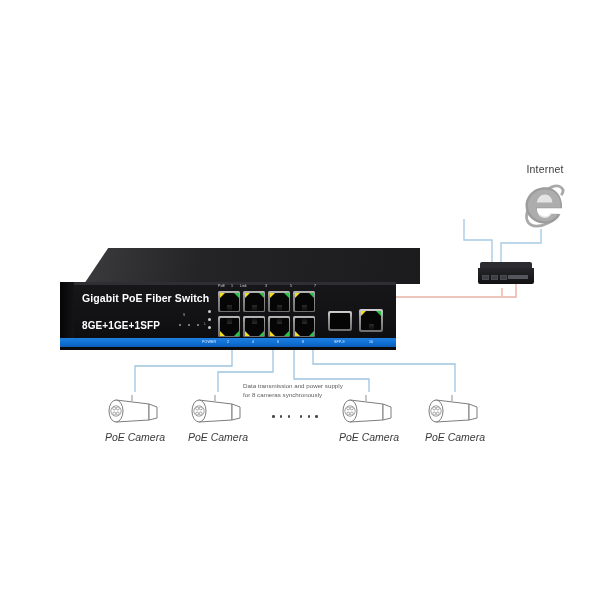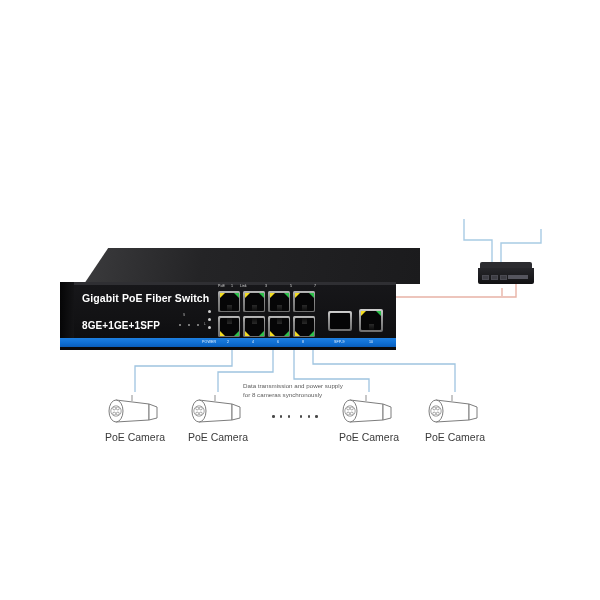--- a/index.html
+++ b/index.html
@@ -217,21 +217,21 @@
   .bluebar-text {
     position: absolute;
     font-size: 3.6px;
     color: #e8f3ff;
     top: 2px;
     white-space: nowrap;
     letter-spacing: 0.1px;
   }
 
   
-  .camera-group { width: 92px; height: 58px; }
+  .camera-group { width: 92px; height: 58px; font-style: italic; }
   .camera-label {
     position: absolute;
     left: 0; top: 40px; width: 92px;
     text-align: center;
     font-size: 10.5px;
     color: #3a3a3a;
   }
   .camera-svg { position: absolute; left: 16px; top: 0px; }
 
   
@@ -268,20 +268,35 @@
     <path d="M 502 288 L 502 296" fill="none" stroke="#e8b3a6" stroke-width="1.4"></path>
 
     <path d="M 353 316 L 353 297 L 516 297 L 516 282" fill="none" stroke="#e8b3a6" stroke-width="1.4"></path>
 
     <path d="M 232 350 L 232 366 L 135 366 L 135 392" fill="none" stroke="#9fc4e0" stroke-width="1.3"></path>
     <path d="M 273 350 L 273 372 L 218 372 L 218 392" fill="none" stroke="#9fc4e0" stroke-width="1.3"></path>
     <path d="M 294 350 L 294 379 L 369 379 L 369 392" fill="none" stroke="#9fc4e0" stroke-width="1.3"></path>
     <path d="M 313 350 L 313 364 L 455 364 L 455 392" fill="none" stroke="#9fc4e0" stroke-width="1.3"></path>
   </svg>
 
+  <div id="internet-group" class="abs nosel">
+    <div id="internet-label" class="abs">Internet</div>
+    <svg id="ie-icon" class="abs" viewBox="0 0 64 64" xmlns="http://www.w3.org/2000/svg">
+      <g fill="none" stroke="#a9a9a9" stroke-width="3.4">
+        <path d="M 52 20 C 58 12 50 6 40 10 C 30 14 18 24 12 36 C 6 48 10 58 22 58
+                 C 32 58 42 52 48 44"></path>
+      </g>
+      <path d="M 32 10 C 18 10 8 21 8 33 C 8 45 18 55 32 55 C 41 55 48 50 51 43
+               L 40 43 C 38 46 35 48 32 48 C 26 48 22 43 22 36 L 53 36
+               C 54 21 45 10 32 10 Z M 22 29 C 23 23 26 19 32 19 C 37 19 41 23 41 29 Z" fill="#9c9c9c"></path>
+      <path d="M 32 13 C 20 13 11 22 11 33 C 11 43 20 52 32 52 C 39 52 45 48 48 42
+               L 39 42 C 37 45 35 46 32 46 C 26 46 22 42 21 35 L 51 35
+               C 52 22 44 13 32 13 Z" fill="#c4c4c4" opacity="0.45"></path>
+    </svg>
+  </div>
 
 
   <div id="router-group" class="abs nosel">
     <div id="router-top" class="abs"></div>
     <div id="router-face" class="abs">
       <div class="abs router-port" style="left:4px"></div>
       <div class="abs router-port" style="left:13px"></div>
       <div class="abs router-port" style="left:22px"></div>
       <div id="router-strip" class="abs"></div>
     </div>

